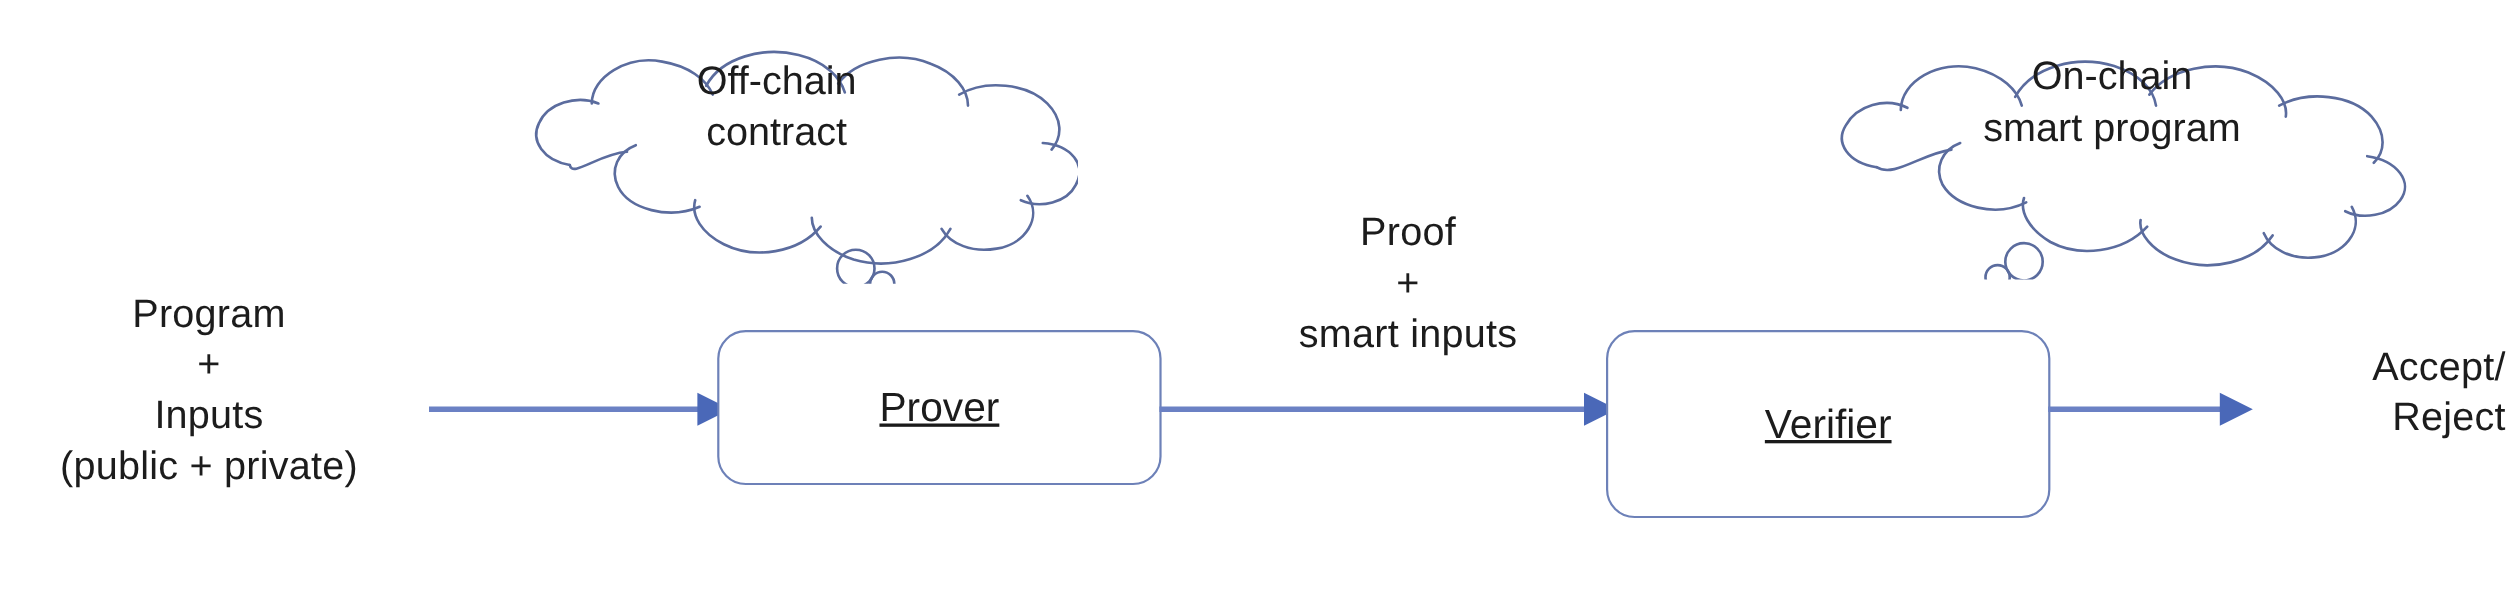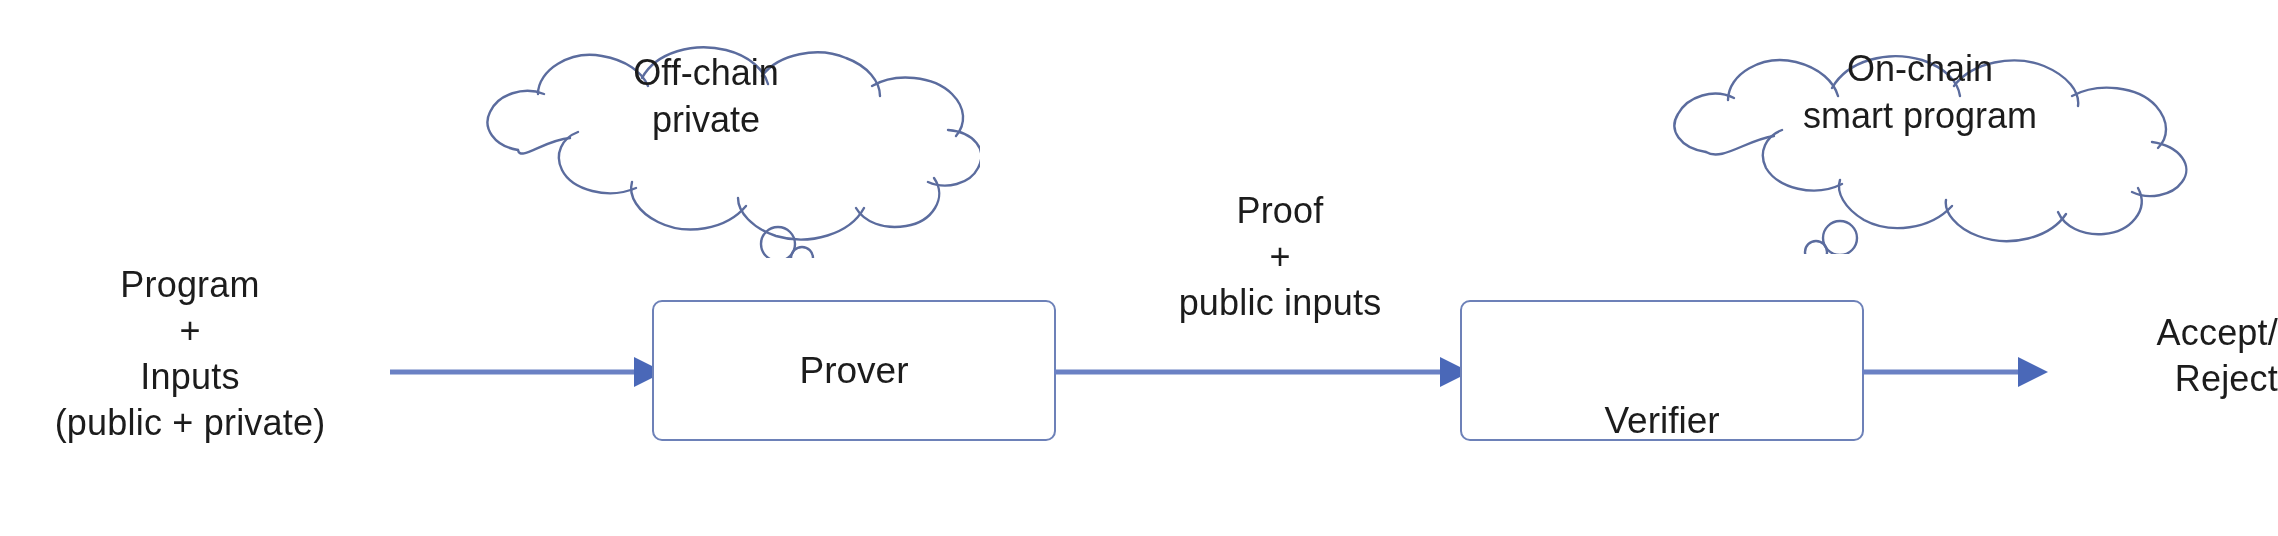--- a/index.html
+++ b/index.html
@@ -45,43 +45,43 @@
     top: 310px;
     width: 238px;
     text-align: right;
   }
 
   
   .box {
     position: absolute;
     box-sizing: border-box;
     border: 2.6px solid #6d81b8;
-    border-radius: 10px;
+    border-radius: 26px;
     background: #ffffff;
     display: flex;
     align-items: center;
     justify-content: center;
+    text-decoration: underline;
   }
   .box-label {
     font-size: 37px;
     color: #1c1c1c;
     line-height: 1;
   }
   #prover-box {
     left: 652px;
     top: 300px;
     width: 404px;
     height: 141px;
   }
   #verifier-box {
     left: 1460px;
     top: 300px;
     width: 404px;
-    height: 141px;
-    align-items: flex-end;
+    height: 171px;
   }
 
   
   .cloud {
     position: absolute;
     pointer-events: none;
   }
   #cloud-offchain { left: 420px; top: 28px; width: 560px; height: 230px; }
   #cloud-onchain  { left: 1628px; top: 24px; width: 572px; height: 230px; }
 
@@ -142,29 +142,29 @@
       </g>
 
       <g fill="none" stroke="#5b6c9e" stroke-width="2.4">
         <circle cx="358" cy="216" r="17"></circle>
         <circle cx="382" cy="230" r="11"></circle>
         <circle cx="395" cy="241" r="6.5"></circle>
       </g>
     </svg>
   </div>
   <div class="cloud-text" id="cloud-offchain-text">Off-chain
-private</div>
+contract</div>
 
   <div class="box" id="prover-box">
     <span class="box-label">Prover</span>
   </div>
 
   <div class="label" id="proof-label">Proof
 +
-public inputs</div>
+smart inputs</div>
 
   <div class="connector" id="arrow-prover-verifier">
     <svg width="426" height="44" viewBox="0 0 426 44" xmlns="http://www.w3.org/2000/svg">
       <line x1="8" y1="22" x2="398" y2="22" stroke="#6b81c4" stroke-width="5"></line>
       <polygon points="394,7 424,22 394,37" fill="#4a68b8"></polygon>
     </svg>
   </div>
 
   <div class="cloud" id="cloud-onchain">
     <svg width="572" height="230" viewBox="0 0 572 230" xmlns="http://www.w3.org/2000/svg">

